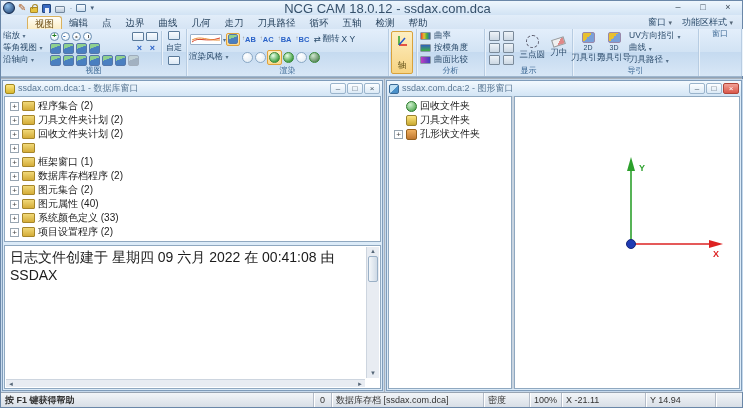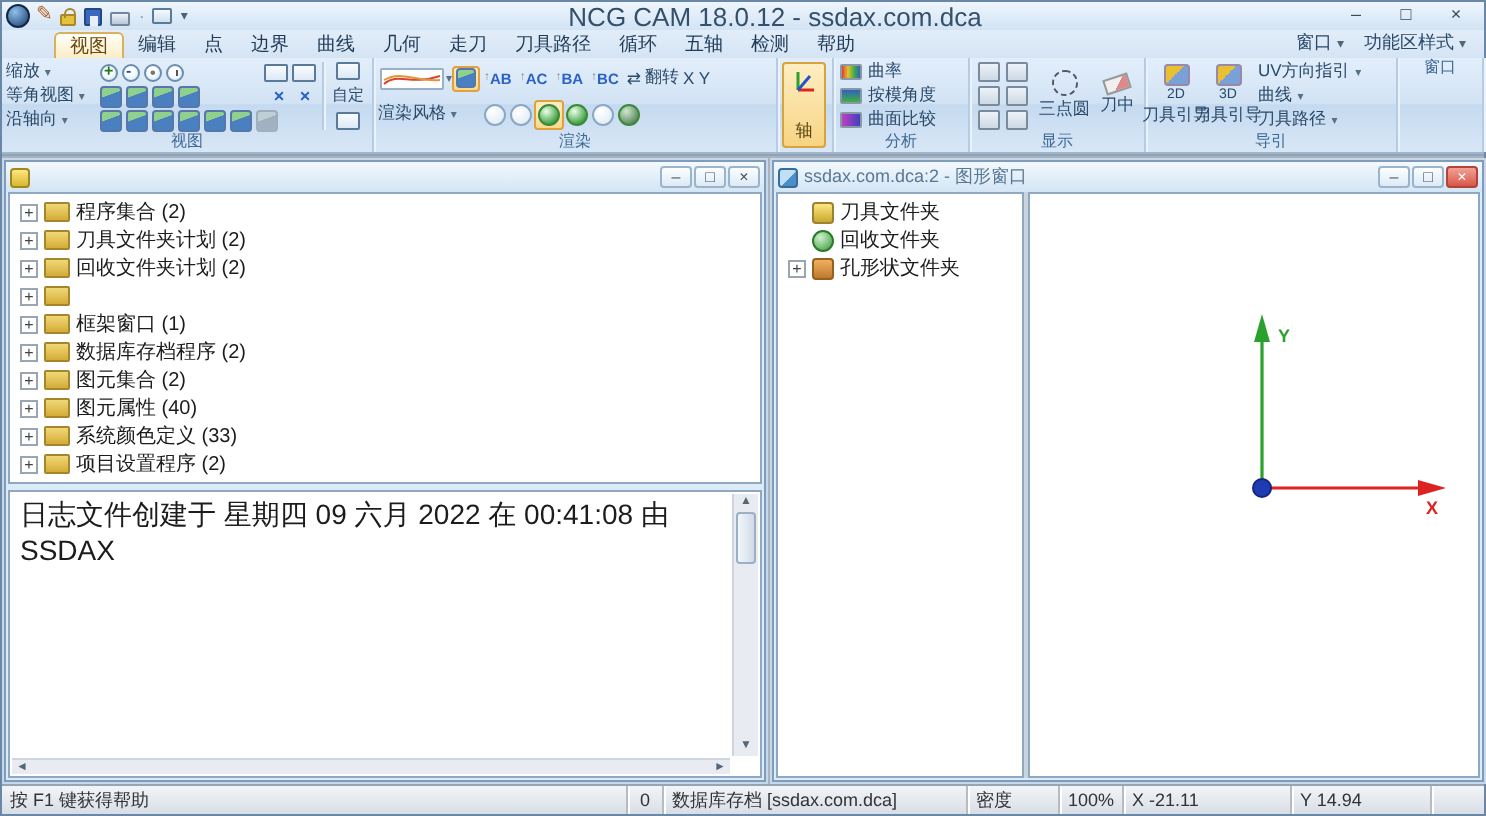--- a/index.html
+++ b/index.html
@@ -121,21 +121,21 @@
   .g-green { border-radius:50%; background:radial-gradient(circle at 35% 30%,#cff0cf,#3a9a3a); border:1px solid #2a7a2a; }
   .g-tool { background:linear-gradient(#ffe680,#c8a830); border:1px solid #9a8230; }
   .g-hole { background:linear-gradient(#f0b060,#c07830); border:1px solid #96601e; }
   .gfxsplit { width:2px; flex:0 0 2px; background:#c8d4e0; }
   .gfxcanvas { flex:1; background:#fff; border:1px solid #8fa8c0; position:relative; }
   .gfxcanvas svg { position:absolute; left:0; top:0; }
 
   
   .statusbar { height:15px; flex:0 0 15px; background:linear-gradient(#f2f5f8,#d8dee6); border-top:1px solid #98a4b2; display:flex; align-items:stretch; font-size:9px; color:#333; }
   .seg { display:flex; align-items:center; padding:0 4px; white-space:nowrap; border-right:1px solid #b4bcc8; box-shadow:1px 0 0 #fff; overflow:hidden; }
-  .seg.grow { flex:1; }
+  .seg.grow { flex:1;font-weight:bold; }
   .seg.end { border-right:none; box-shadow:none; }
 </style>
 </head>
 <body>
 
 <div class="app">
 
   <div class="titlebar">
     <span class="orb"></span>
     <span class="qat">
@@ -334,20 +334,21 @@
     <div class="rgroup" style="flex:1">
       <div class="rlabel">窗口</div>
     </div>
   </div>
 
   <div class="mdi">
 
     <div class="cwin" style="left:1px;top:2px;width:381px;height:311px">
       <div class="cwtitle">
         <span class="dbic"></span>
+        <span>ssdax.com.dca:1 - 数据库窗口</span>
         <span class="cwbtns">
           <span class="cwb">–</span>
           <span class="cwb">□</span>
           <span class="cwb">×</span>
         </span>
       </div>
       <div class="treepane">
         <div class="titem">
             <span class="expander">+</span>
             <span class="folder"></span>
@@ -421,27 +422,27 @@
         <span class="cwbtns">
           <span class="cwb">–</span>
           <span class="cwb">□</span>
           <span class="cwb close-active">×</span>
         </span>
       </div>
       <div class="gfxbody">
         <div class="gfxtree">
           <div class="titem">
               <span style="width:9px"></span>
-              <span class="gic g-tool"></span>
-              <span>刀具文件夹</span>
+              <span class="gic g-green"></span>
+              <span>回收文件夹</span>
             </div>
           <div class="titem">
               <span style="width:9px"></span>
-              <span class="gic g-green"></span>
-              <span>回收文件夹</span>
+              <span class="gic g-tool"></span>
+              <span>刀具文件夹</span>
             </div>
           <div class="titem">
               <span class="expander">+</span>
               <span class="gic g-hole"></span>
               <span>孔形状文件夹</span>
             </div>
         </div>
         <div class="gfxsplit"></div>
         <div class="gfxcanvas">
           <svg width="226" height="293" viewBox="0 0 226 293">

